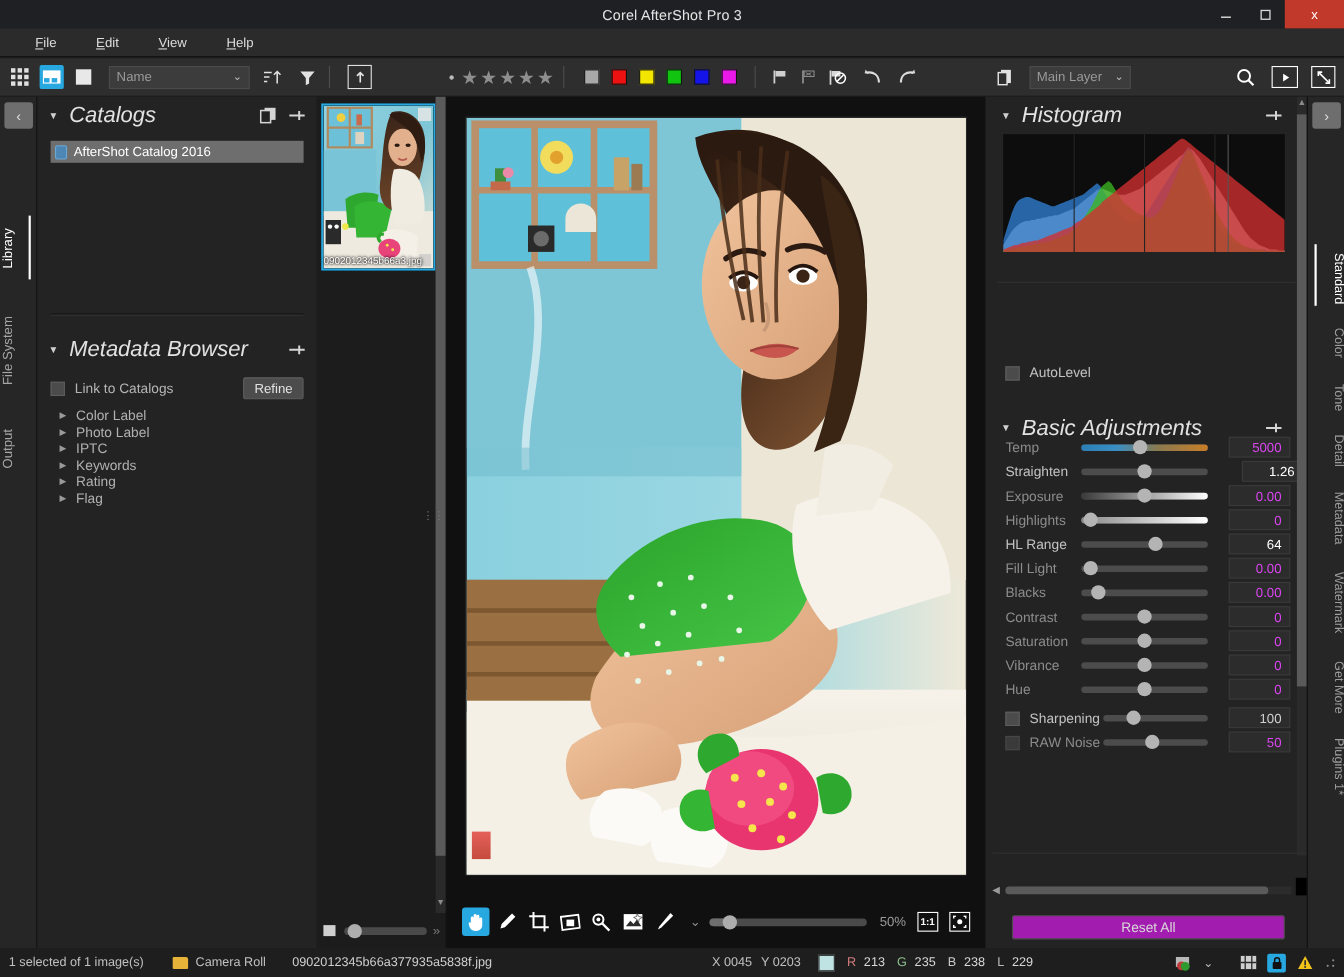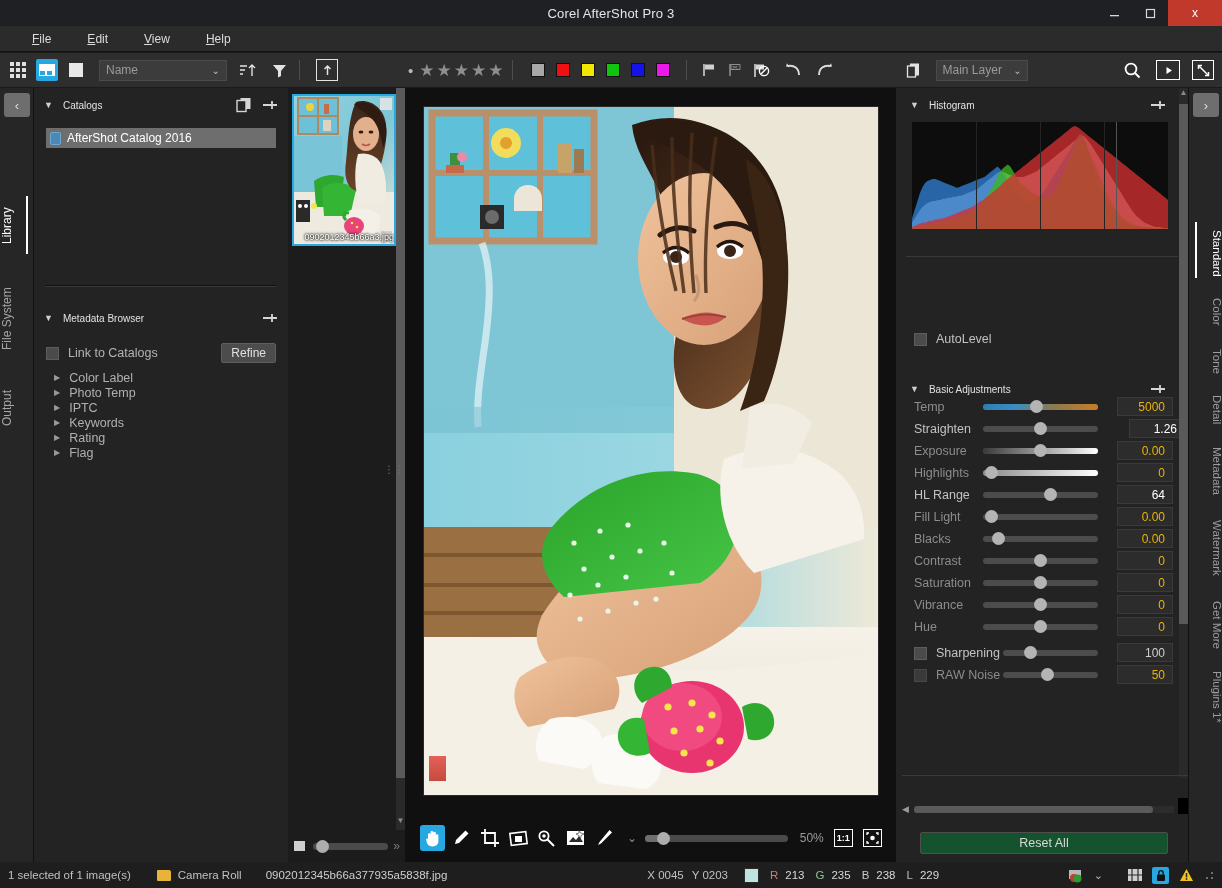--- a/index.html
+++ b/index.html
@@ -92,21 +92,21 @@
   .vtab.act { color:#fff; }
   #railline { position:absolute; left:26px; top:108px; width:2px; height:58px; background:#fff; }
 
   
   #leftpanel {
     position:absolute; left:34px; top:88px; width:254px; height:774px;
     background:#232323;
   }
   .panel-head { display:flex; align-items:center; height:34px; padding:0 10px; }
   .panel-head .tri { color:#d0d0d0; font-size:9px; margin-right:10px; }
-  .panel-head .ptitle { font-size:10px; color:#e2e2e2; flex:1; }
+  .panel-head .ptitle { font-size:20px; color:#e2e2e2; flex:1;font-style:italic; }
   .panel-head .pico { color:#d5d5d5; margin-left:10px; display:flex; align-items:center;}
 
   #searchbox {
     margin:6px 12px 0 12px; height:20px; background:#2e2e2e;
     border:1px solid #3a3a3a; display:flex; align-items:center; padding:0 6px;
     color:#8c8c8c; font-size:12px;
   }
   #catalog-item {
     margin:6px 12px 0 12px; height:20px; background:#6e6e6e;
     display:flex; align-items:center; padding:0 4px; color:#fff; font-size:12px;
@@ -130,21 +130,21 @@
   
   #filmstrip {
     position:absolute; left:288px; top:88px; width:118px; height:774px;
     background:#1c1c1c; border-right:1px solid #111;
   }
   #thumb {
     position:absolute; left:4px; top:6px; width:104px; height:152px;
     border:2px solid #27a8e0; background:#000; overflow:hidden;
   }
   #thumb .tname { position:absolute; left:0; bottom:2px; width:100%;
-     color:#fff; font-size:9px; text-align:right;
+     color:#fff; font-size:9px; text-align:left;
      text-shadow:0 0 2px #000,0 0 3px #000; }
   #thumb .tcorner{ position:absolute; right:2px; top:2px; width:12px; height:12px;
      background:rgba(230,230,230,.85); }
   #thumb .tcorner2{ position:absolute; right:2px; bottom:2px; width:11px; height:11px;
      background:rgba(200,200,200,.75); }
   #stripbottom { position:absolute; left:0; bottom:0; width:118px; height:32px;
      display:flex; align-items:center; padding:0 6px; }
   .minithumbico { width:11px;height:10px;background:#cfcfcf; }
   #stripslider { flex:1; height:7px; background:#4a4a4a; border-radius:4px;
      margin-left:8px; position:relative; }
@@ -199,30 +199,30 @@
   .brow .bcb { margin-left:18px; width:13px;height:13px;background:#4b4b4b;border:1px solid #5d5d5d; }
   .brow .bcb.dimcb { background:#3a3a3a; border-color:#474747; }
   .brow .blc { color:#c2c2c2; font-size:12.5px; margin-left:9px; }
   .brow .blc.dim { color:#8c8c8c; }
   .sl { position:absolute; left:983px; width:115px; height:6px; background:#4c4c4c; border-radius:3px; }
   .sl .kn { position:absolute; top:-4px; width:13px; height:13px; background:#b4b4b4; border-radius:50%; }
   .sl .fill { position:absolute; left:0; top:0; height:6px; border-radius:3px; }
   .vf { position:absolute; width:52px; height:19px; background:#2c2c2c;
      border:1px solid #3a3a3a; color:#cfcfcf; font-size:12px;
      display:flex; align-items:center; justify-content:flex-end; padding-right:7px; }
-  .vf.dim { color:#eab308; }
+  .vf.dim { color:#d946ef; }
   .vf.bright { color:#fff; }
   #rpdiv { position:absolute; left:902px; top:775px; width:306px; height:1px;
      background:#111; border-bottom:1px solid #3a3a3a; }
   #hscroll { position:absolute; left:902px; top:803px; width:284px; height:12px;
      display:flex; align-items:center; }
   #hscroll .ar { color:#9a9a9a; font-size:9px; }
   #hscroll .trwrap { flex:1; height:7px; background:#2c2c2c; margin:0 5px; display:flex; }
   #resetall { position:absolute; left:920px; top:832px; width:248px; height:22px;
-     background:#14532d; border:1px solid #4e4e4e; color:#d8d8d8; font-size:12.5px;
+     background:#a21caf; border:1px solid #4e4e4e; color:#d8d8d8; font-size:12.5px;
      display:flex; align-items:center; justify-content:center; border-radius:2px; }
   #rpvscroll { position:absolute; right:0; top:0; width:9px; height:690px; background:#2a2a2a; }
   #rpvscroll .up { position:absolute; left:0; top:0; width:9px; height:12px; color:#8b8b8b;
      font-size:8px; text-align:center; }
   #rpvscroll .th { position:absolute; left:0; top:16px; width:9px; height:520px; background:#5a5a5a; }
 
   
   #rightrail { position:absolute; left:1188px; top:88px; width:34px; height:774px;
      background:#262626; border-left:1px solid #111; }
   #rightrail .collapse { position:absolute; left:4px; top:5px; width:26px; height:24px;
@@ -465,21 +465,21 @@
     <span id="refine">Refine</span>
   </div>
 
   <div id="metatree">
     <div class="tnode">
       <span class="ar">▶</span>
       <span>Color Label</span>
       </div>
     <div class="tnode">
       <span class="ar">▶</span>
-      <span>Photo Temp</span>
+      <span>Photo Label</span>
       </div>
     <div class="tnode">
       <span class="ar">▶</span>
       <span>IPTC</span>
       </div>
     <div class="tnode">
       <span class="ar">▶</span>
       <span>Keywords</span>
       </div>
     <div class="tnode">

